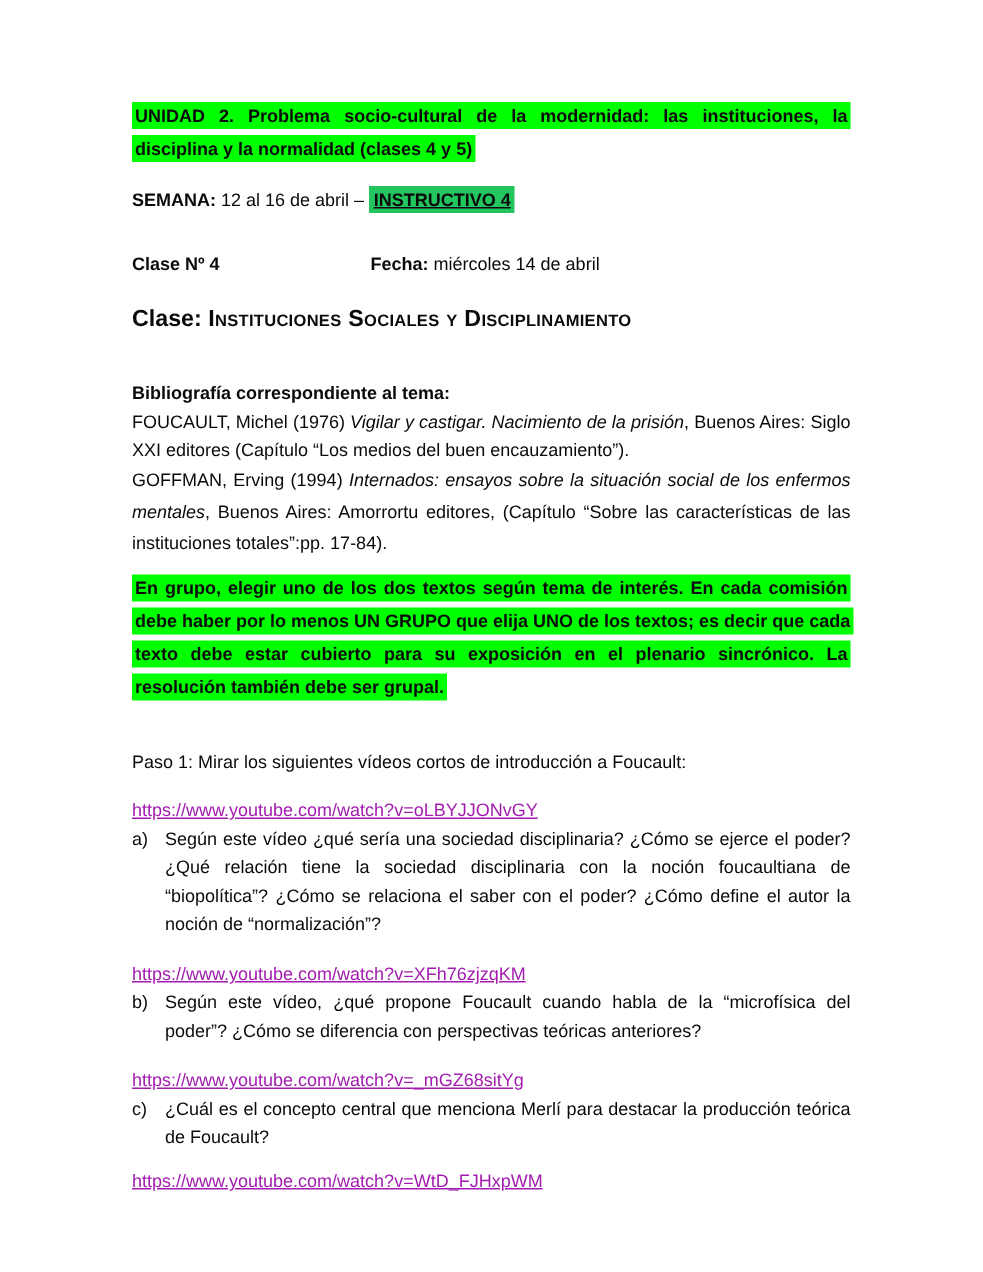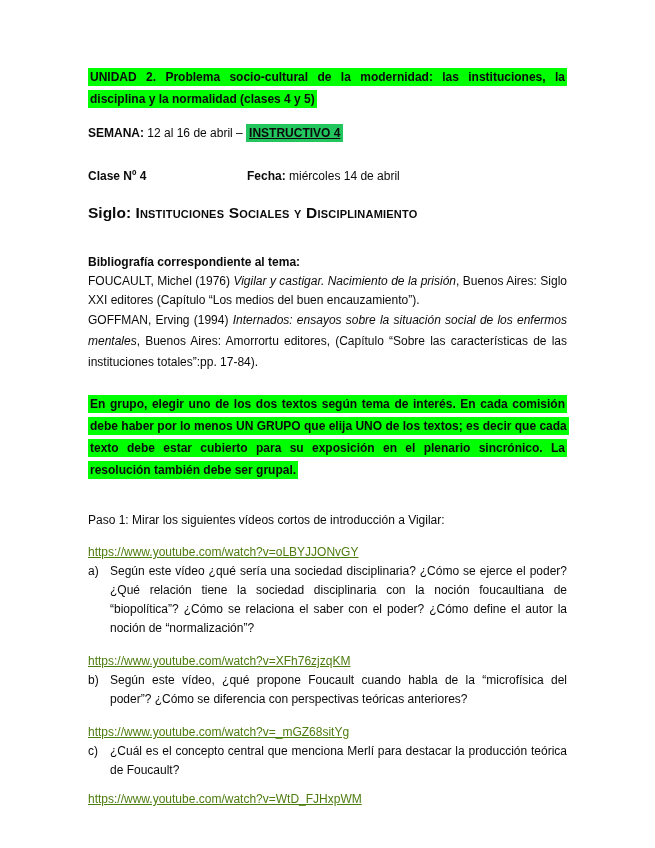--- a/index.html
+++ b/index.html
@@ -47,31 +47,31 @@
   .clase-line { font-size: 12px; line-height: 19px; margin-bottom: 16px; }
   .clase-line .num { font-weight: bold; display: inline-block; width: 159px; }
   .clase-line .fecha-lbl { font-weight: bold; }
 
   .tema-heading { font-size: 15.5px; font-weight: bold; line-height: 21px; margin-bottom: 30px; }
   .tema-heading .smallcaps { font-variant: small-caps; letter-spacing: 0.2px; text-align: right; }
 
   .biblio-heading { font-size: 12px; font-weight: bold; line-height: 19px; }
   .biblio-entry { font-size: 12px; line-height: 19px; text-align: justify; }
   .biblio-entry.spaced { line-height: 21px; }
-  .biblio-wrap { margin-bottom: 20px; }
+  .biblio-wrap { margin-bottom: 8px; }
 
   .grupo { margin-bottom: 30px; }
 
   .section-heading { font-size: 18px; font-weight: bold; line-height: 22px; margin-bottom: 26px; letter-spacing: 0.1px; }
 
   .paso { font-size: 12px; line-height: 19px; margin-bottom: 13px; }
 
   .link-line { font-size: 12px; line-height: 19px; }
   .link-line a, .doc-link {
-    color: #4d7c0f;
+    color: #a21caf;
     text-decoration: underline;
     cursor: pointer;
   }
   .gap-top-sm { margin-top: 10px; }
   .gap-top-md { margin-top: 14px; }
 
   .question { display: flex; font-size: 12px; line-height: 19px; margin-top: 0; }
   .question .marker { width: 22px; flex-shrink: 0; }
   .question .qtext { flex: 1; text-align: justify; }
 </style>
@@ -79,32 +79,32 @@
 <body>
 
 <div class="page">
 
   <p class="hl-block unidad"><span class="hl-green">UNIDAD 2. Problema socio-cultural de la modernidad: las instituciones, la disciplina y la normalidad (clases 4 y 5)</span></p>
 
   <p class="semana-line"><span class="lbl">SEMANA:</span> <span>12 al 16 de abril –</span> <span class="hl-yellow">INSTRUCTIVO 4</span></p>
 
   <p class="clase-line"><span class="num">Clase Nº 4</span><span class="fecha-lbl">Fecha:</span> <span>miércoles 14 de abril</span></p>
 
-  <p class="tema-heading"><span>Siglo:</span> <span class="smallcaps">Instituciones Sociales y Disciplinamiento</span></p>
+  <p class="tema-heading"><span>Clase:</span> <span class="smallcaps">Instituciones Sociales y Disciplinamiento</span></p>
 
   <div class="biblio-wrap">
     <p class="biblio-heading">Bibliografía correspondiente al tema:</p>
     <p class="biblio-entry"><span>FOUCAULT, Michel (1976)</span> <i>Vigilar y castigar. Nacimiento de la prisión</i><span>, Buenos Aires: Siglo XXI editores (Capítulo “Los medios del buen encauzamiento”).</span></p>
     <p class="biblio-entry spaced"><span>GOFFMAN, Erving (1994)</span> <i>Internados: ensayos sobre la situación social de los enfermos mentales</i><span>, Buenos Aires: Amorrortu editores, (Capítulo “Sobre las características de las instituciones totales”:pp. 17-84).</span></p>
   </div>
 
   <p class="hl-block grupo"><span class="hl-green">En grupo, elegir uno de los dos textos según tema de interés. En cada comisión debe haber por lo menos UN GRUPO que elija UNO de los textos; es decir que cada texto debe estar cubierto para su exposición en el plenario sincrónico. La resolución también debe ser grupal.</span></p>
 
 
-  <p class="paso">Paso 1: Mirar los siguientes vídeos cortos de introducción a Vigilar:</p>
+  <p class="paso">Paso 1: Mirar los siguientes vídeos cortos de introducción a Foucault:</p>
 
   <p class="link-line"><a class="doc-link">https://www.youtube.com/watch?v=oLBYJJONvGY</a></p>
   <div class="question">
     <span class="marker">a)</span>
     <div class="qtext">Según este vídeo ¿qué sería una sociedad disciplinaria? ¿Cómo se ejerce el poder? ¿Qué relación tiene la sociedad disciplinaria con la noción foucaultiana de “biopolítica”? ¿Cómo se relaciona el saber con el poder? ¿Cómo define el autor la noción de “normalización”?</div>
   </div>
 
   <p class="link-line gap-top-md"><a class="doc-link">https://www.youtube.com/watch?v=XFh76zjzqKM</a></p>
   <div class="question">
     <span class="marker">b)</span>

